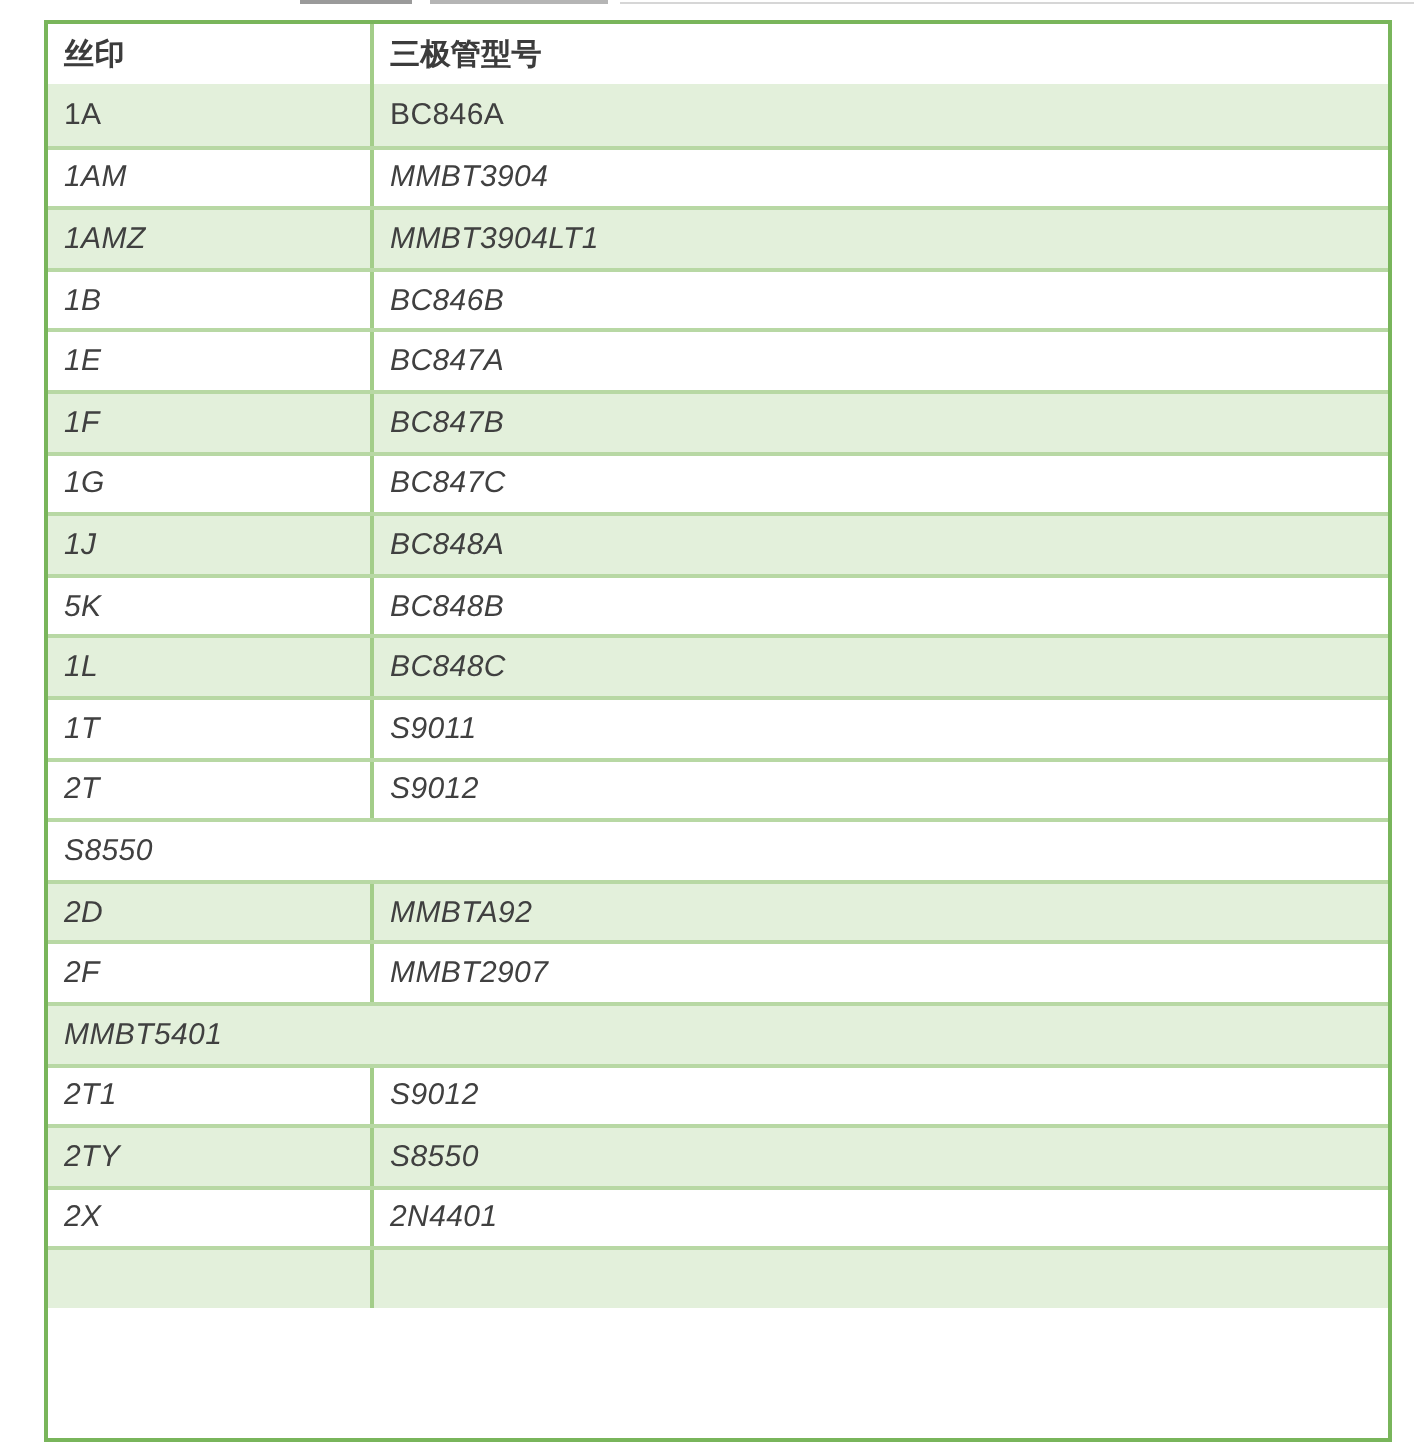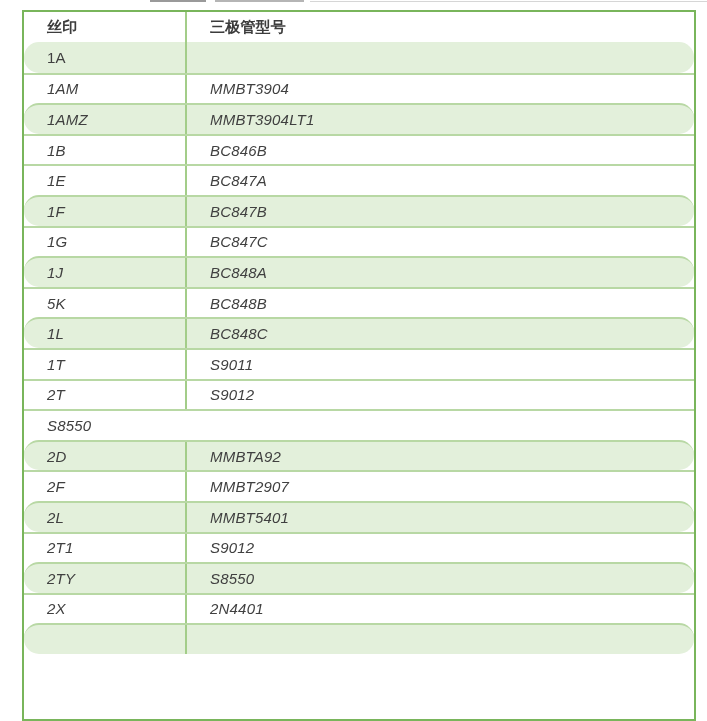--- a/index.html
+++ b/index.html
@@ -21,22 +21,22 @@
   .frag-c{left:310px;width:397px;background:#d6d6d6;height:1px;top:1px;}
   
   .tbl{
     position:absolute;left:22px;top:10px;width:674px;height:711px;
     border:2px solid var(--outer);
     overflow:hidden;background:#ffffff;
   }
   .row{display:flex;height:30.6px;width:100%;}
   .row + .row{border-top:2px solid var(--rowline);font-style:italic;}
   .row.head{height:30px;background:#ffffff;}
-  .row.green{background:var(--zebra);border-radius:15px;}
-  .cell{display:flex;align-items:center;padding-left:23px;color:var(--text);
+  .row.green{background:var(--zebra);}
+  .cell{display:flex;align-items:center;padding-left:8px;color:var(--text);
     font-size:15px;letter-spacing:0.2px;white-space:nowrap;overflow:hidden;}
   .c1{width:163px;border-right:2px solid var(--divider);}
   .c2{flex:1;}
   .head .cell{font-weight:bold;color:var(--headtext);}
 </style>
 </head>
 <body>
 
 <div class="top-frag frag-a"></div>
 <div class="top-frag frag-b"></div>
@@ -44,20 +44,21 @@
 
 <div class="tbl">
   <div class="row head">
     <div class="cell c1">丝印</div>
     <div class="cell c2">三极管型号</div>
   </div>
 
   <div id="rows-host">
   <div class="row green">
     <div class="cell c1">1A</div>
+    <div class="cell c2">BC846A</div>
   </div>
 
   <div class="row">
     <div class="cell c1">1AM</div>
     <div class="cell c2">MMBT3904</div>
   </div>
 
   <div class="row green">
     <div class="cell c1">1AMZ</div>
     <div class="cell c2">MMBT3904LT1</div>
@@ -119,21 +120,20 @@
     <div class="cell c1">2D</div>
     <div class="cell c2">MMBTA92</div>
   </div>
 
   <div class="row">
     <div class="cell c1">2F</div>
     <div class="cell c2">MMBT2907</div>
   </div>
 
   <div class="row green">
-    <div class="cell c1">2L</div>
     <div class="cell c2">MMBT5401</div>
   </div>
 
   <div class="row">
     <div class="cell c1">2T1</div>
     <div class="cell c2">S9012</div>
   </div>
 
   <div class="row green">
     <div class="cell c1">2TY</div>

